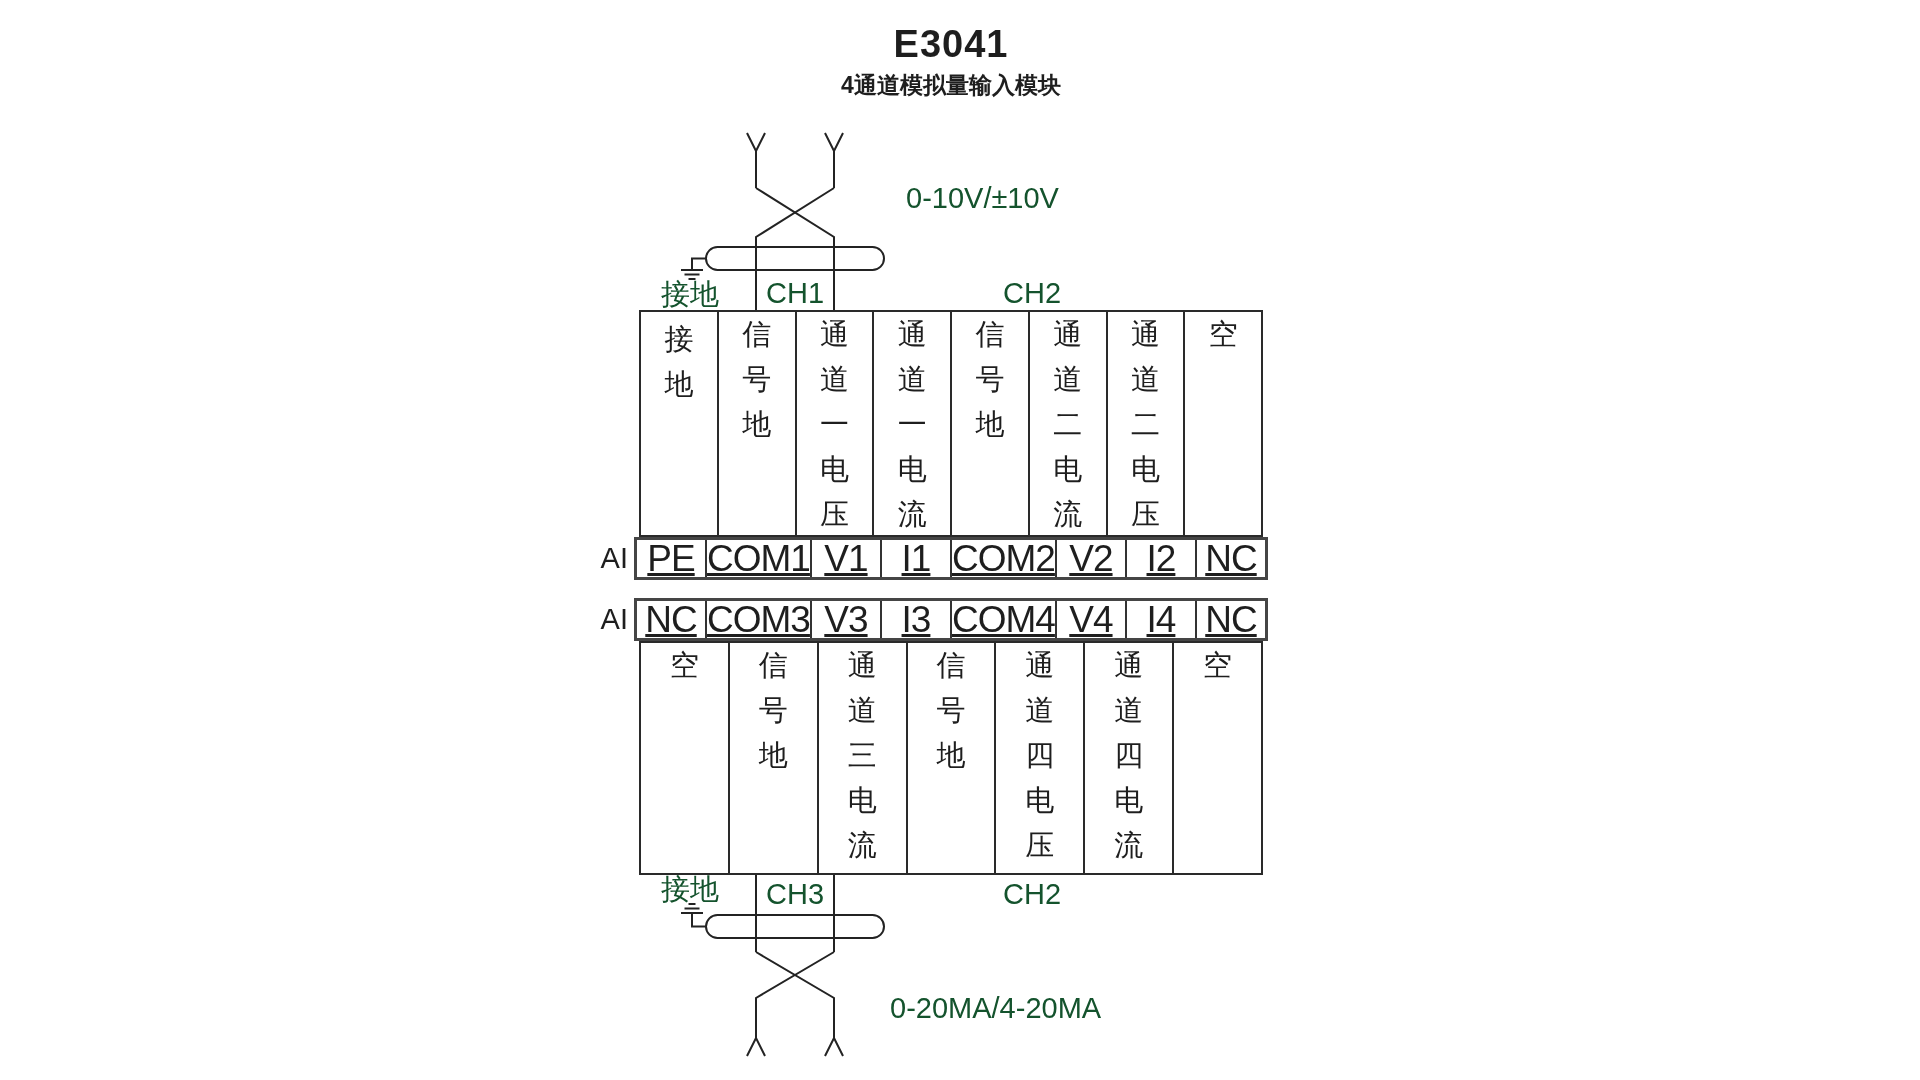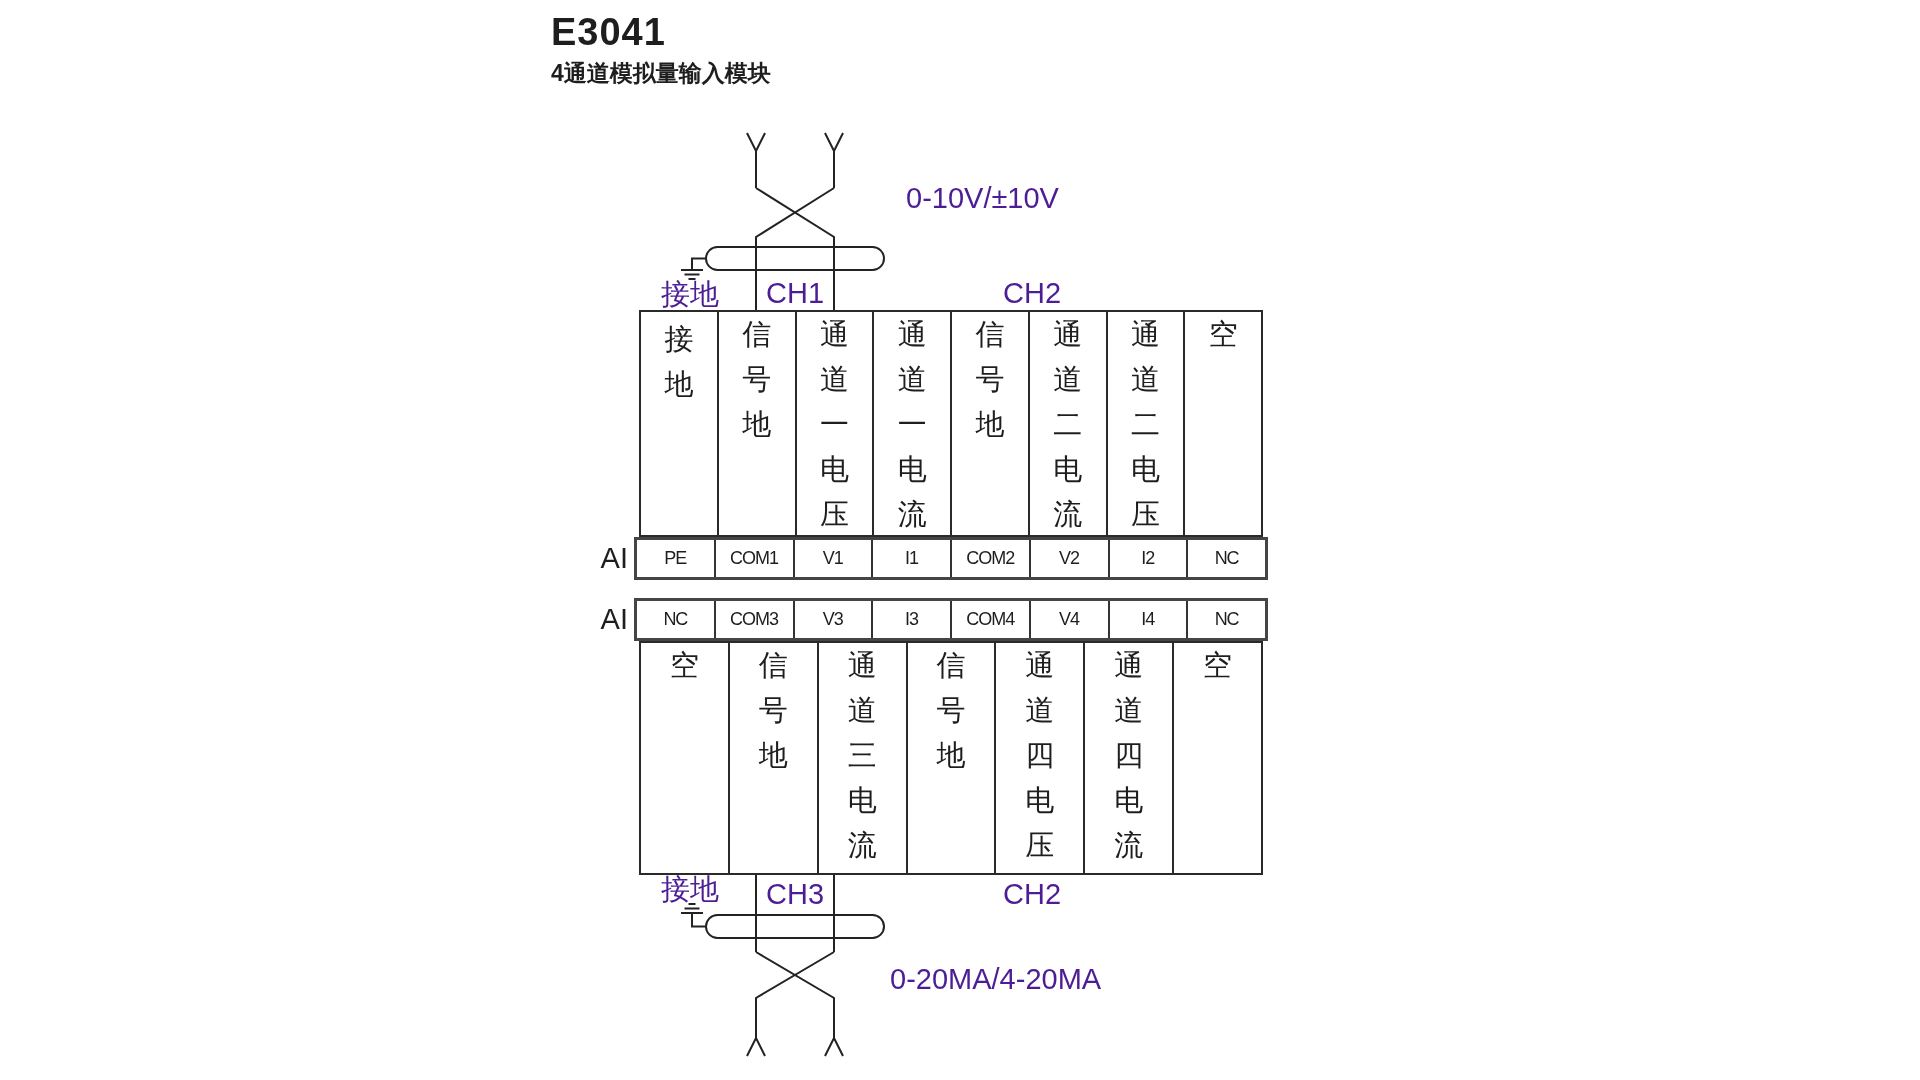--- a/index.html
+++ b/index.html
@@ -2,39 +2,39 @@
 <html><head>
 <meta charset="utf-8">
 <style>
   html,body{margin:0;padding:0;background:#fff;}
   .canvas{
     position:relative;width:1920px;height:1080px;background:#ffffff;overflow:hidden;
     font-family:"Liberation Sans","DejaVu Sans",sans-serif;color:#1e1e1e;
   }
   .abs{position:absolute;}
   
-  .title-block{left:551px;top:12px;width:800px;text-align:left;}
+  .title-block{left:551px;top:24px;width:800px;text-align:center;}
   .title-model{font-size:38px;font-weight:bold;letter-spacing:1px;line-height:40px;}
   .title-name{font-size:23px;font-weight:bold;line-height:38px;margin-top:2px;}
   
-  .lbl{font-size:29px;line-height:30px;white-space:nowrap;color:#4c1d95;}
+  .lbl{font-size:29px;line-height:30px;white-space:nowrap;color:#14532d;}
   .ctr{transform:translateX(-50%);}
   
   .vtable{display:flex;border:2px solid #2a2a2a;box-sizing:border-box;background:#fff;}
   .vcell{flex:1;display:flex;justify-content:center;
          border-right:2px solid #2a2a2a;box-sizing:border-box;overflow:hidden;}
   .vcell:last-child{border-right:none;}
   .vtext{width:34px;font-size:29px;line-height:45px;text-align:center;word-break:break-all;}
   .vcell.top{align-items:flex-start;}
   .vcell.top .vtext{padding-top:5px;}
   
   .trow{display:flex;border:3px solid #454545;box-sizing:border-box;background:#fff;}
   .tcell{flex:1;display:flex;align-items:center;justify-content:center;
          border-right:2px solid #333;box-sizing:border-box;
-         font-size:18px;letter-spacing:-1px;white-space:nowrap;}
+         font-size:37px;letter-spacing:-1px;white-space:nowrap;text-decoration:underline;}
   .tcell:last-child{border-right:none;}
   
   .ai-lbl{font-size:29px;line-height:30px;width:70px;text-align:right;}
   svg.wires{left:0;top:0;pointer-events:none;}
 </style>
 </head>
 <body>
 
 <div class="canvas">
 
@@ -166,15 +166,15 @@
         <div class="vtext">通道四电流</div>
       </div>
     <div class="vcell">
         <div class="vtext">空</div>
       </div>
   </div>
 
   <div class="abs lbl ctr" style="left:690px;top:874px;">接地</div>
   <div class="abs lbl ctr" style="left:795px;top:879px;">CH3</div>
   <div class="abs lbl ctr" style="left:1032px;top:879px;">CH2</div>
-  <div class="abs lbl" style="left:890px;top:964px;text-align:center;">0-20MA/4-20MA</div>
+  <div class="abs lbl" style="left:890px;top:993px;text-align:center;">0-20MA/4-20MA</div>
 
 </div>
 
 </body></html>

